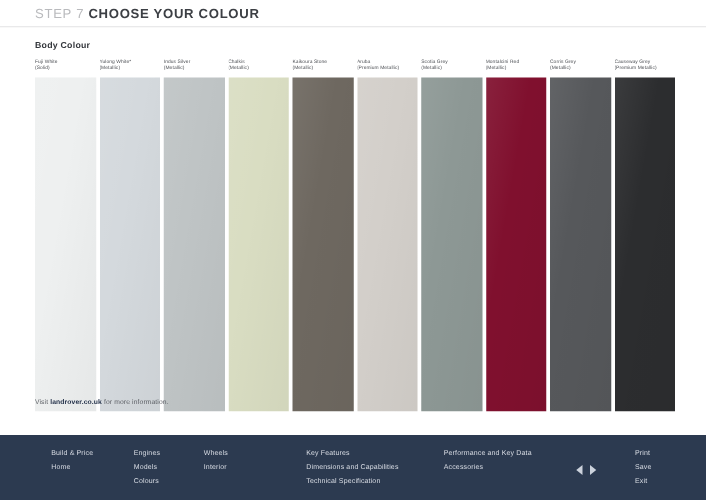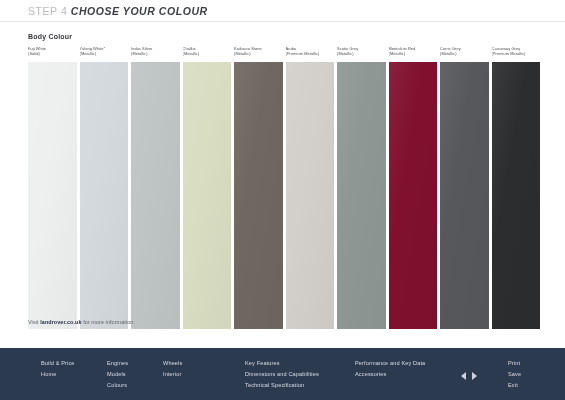--- a/index.html
+++ b/index.html
@@ -34,21 +34,20 @@
     letter-spacing: 0.55px;
     white-space: nowrap;
   }
   .step-word {
     color: #b9babd;
     font-weight: 400;
   }
   .step-rest {
     color: #3c3f44;
     font-weight: 600;
-    font-style: italic;
   }
 
   
   .content {
     position: absolute;
     left: 0; top: 22px;
     width: 565px;
     height: 314px;
     background: #ffffff;
   }
@@ -170,21 +169,21 @@
     border-bottom: 4px solid transparent;
   }
   .arrow-left  { border-right: 5px solid #ccd2dc; }
   .arrow-right { border-left: 5px solid #ccd2dc; }
 </style>
 </head>
 <body style="background: rgb(255, 255, 255);">
 
 <div class="header">
   <div class="header-title">
-    <span class="step-word">STEP 4</span><span class="step-rest">&nbsp;</span><span class="step-rest">CHOOSE YOUR COLOUR</span>
+    <span class="step-word">STEP 7</span><span class="step-rest">&nbsp;</span><span class="step-rest">CHOOSE YOUR COLOUR</span>
   </div>
 </div>
 
 <div class="content">
 
   <div class="section-title">Body Colour</div>
 
   <div class="swatch-row">
       <div class="swatch-col">
         <div class="swatch-labels">

